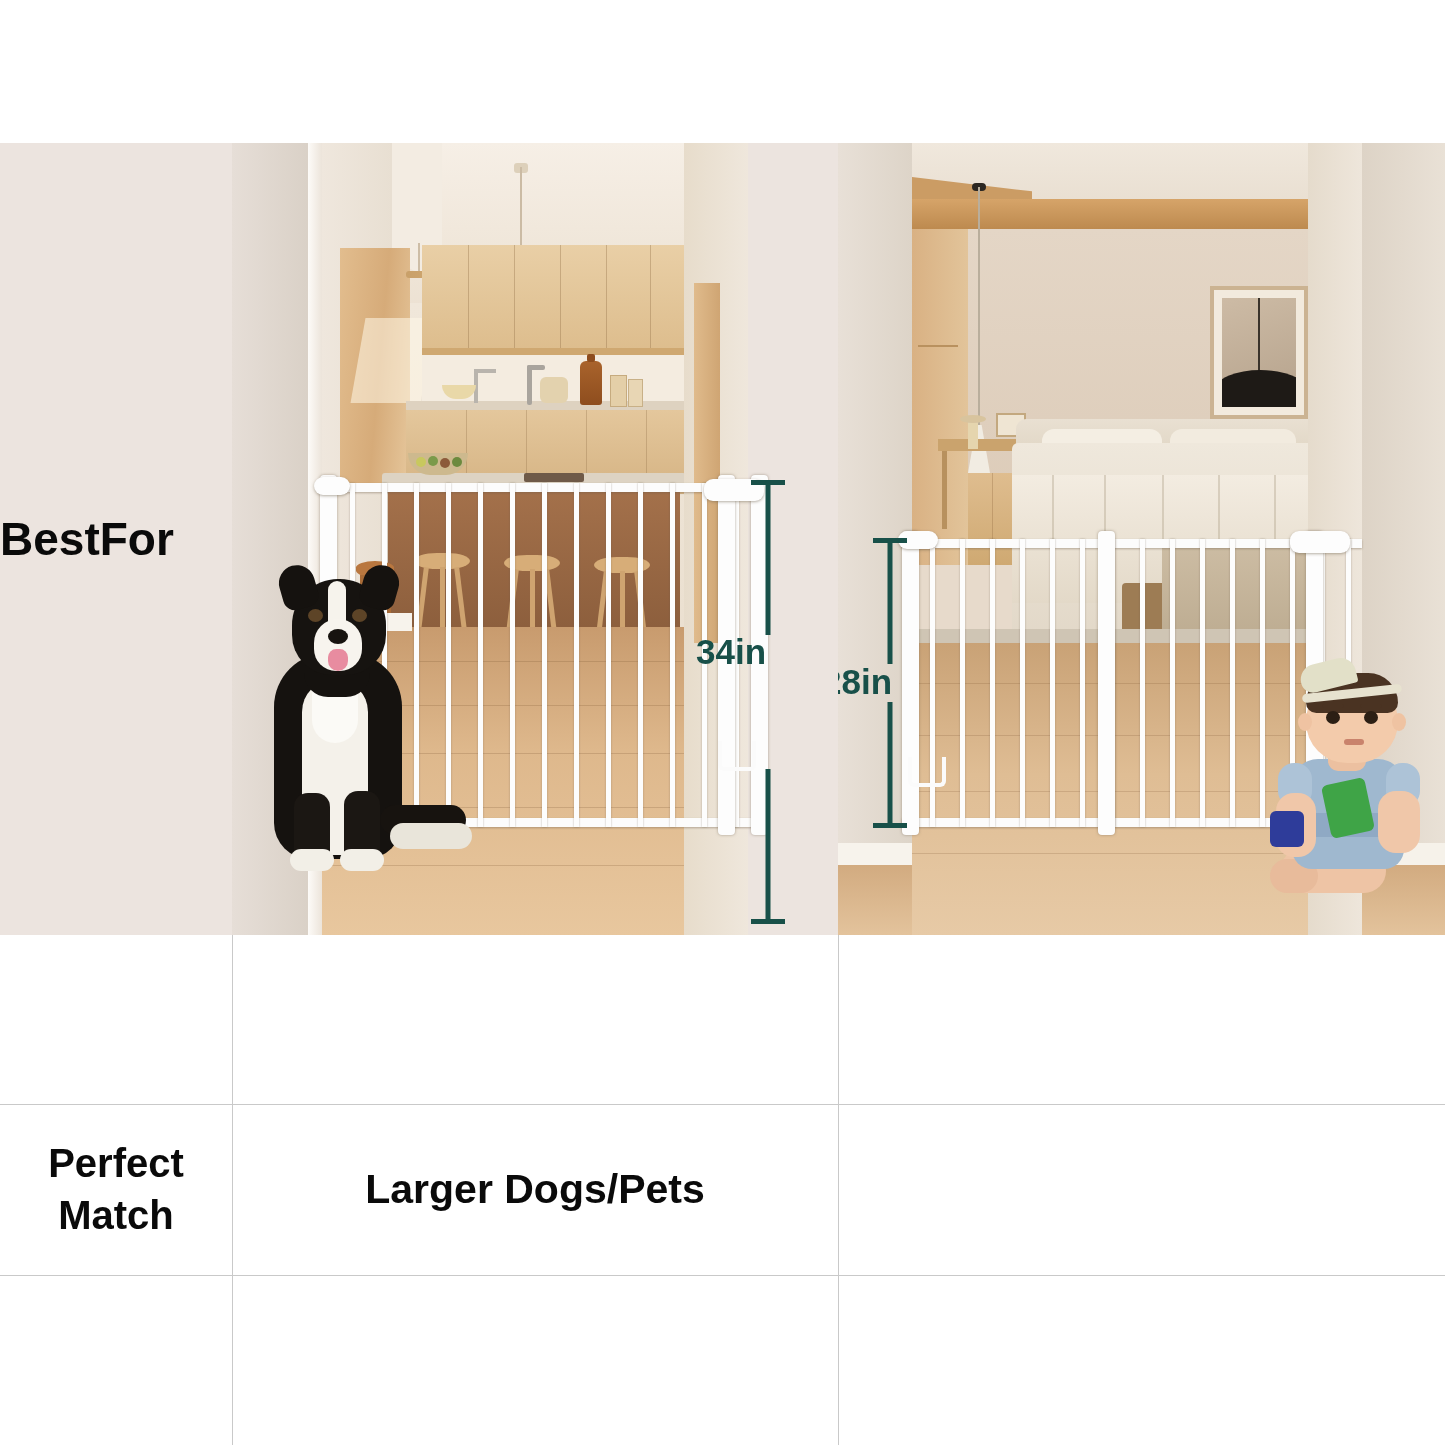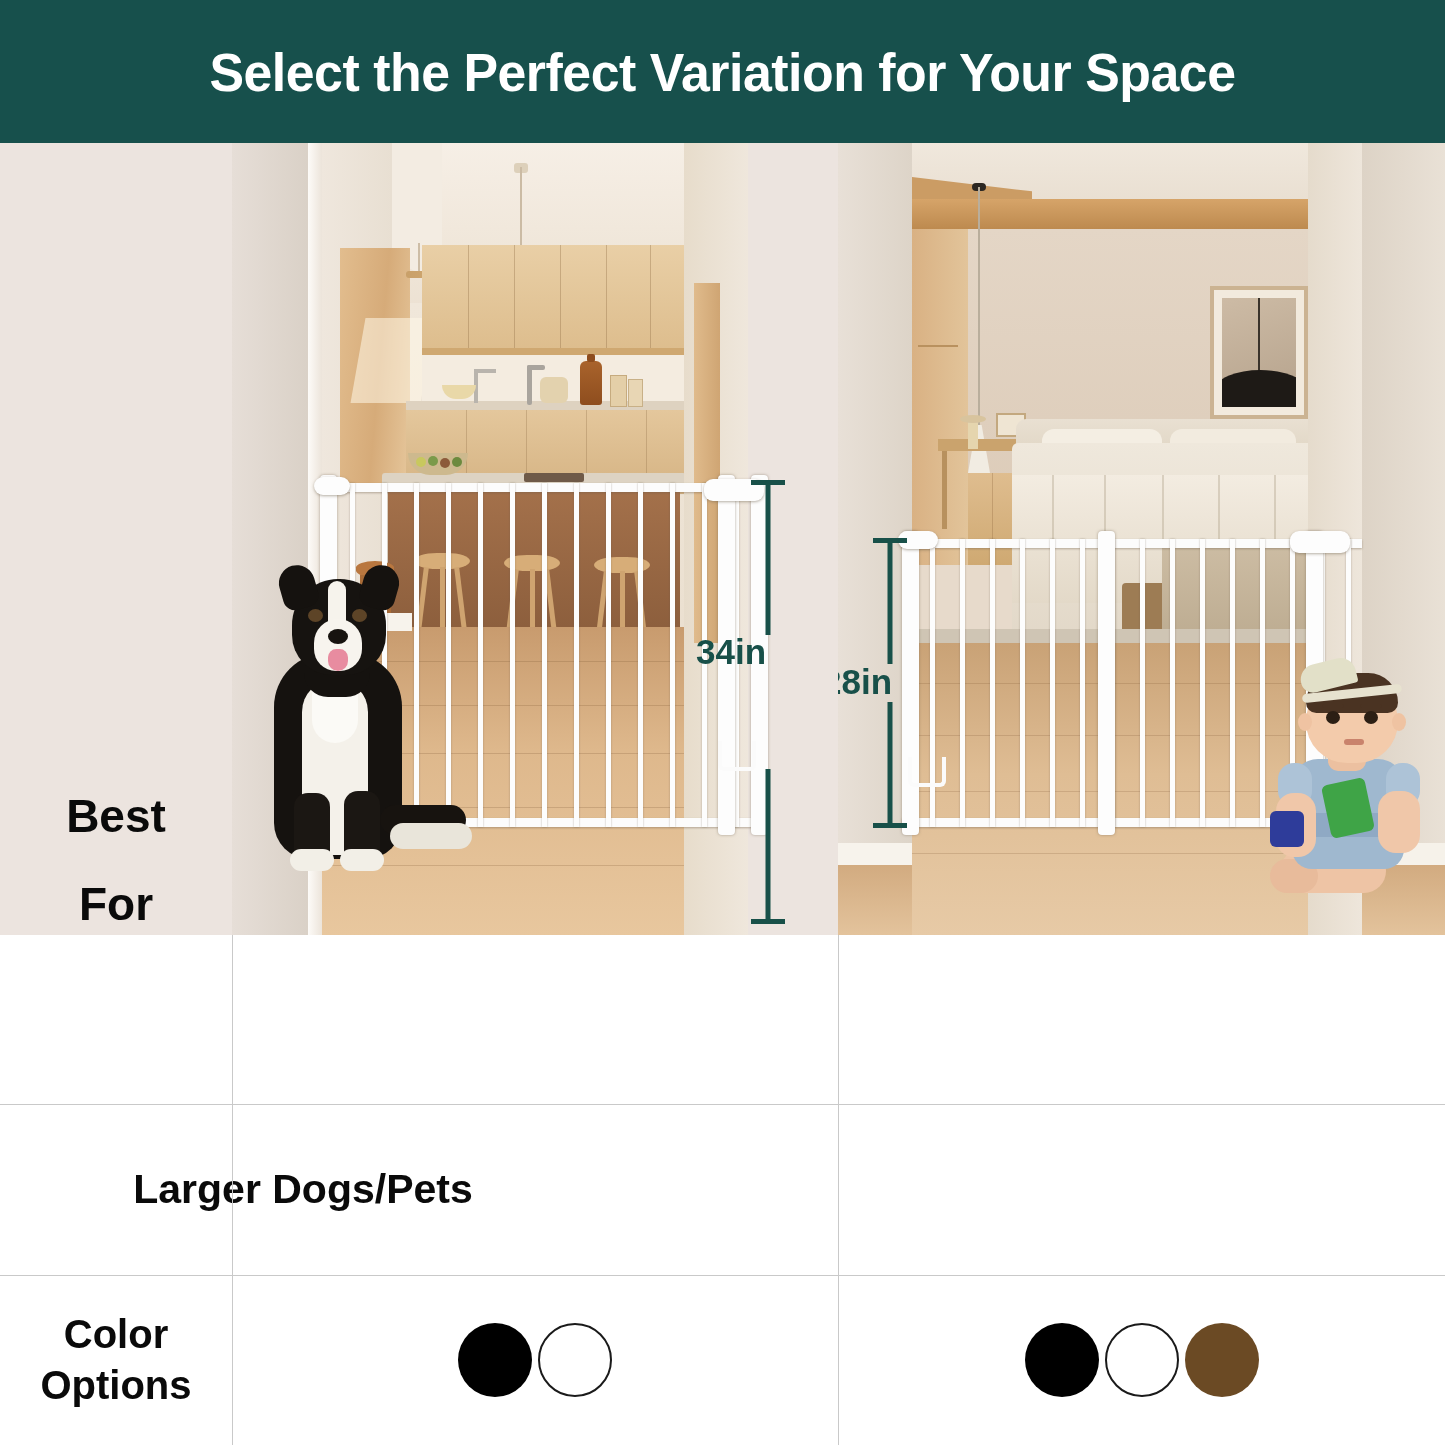--- a/index.html
+++ b/index.html
@@ -9,21 +9,21 @@
   
   .header{position:absolute;left:0;top:0;width:1445px;height:143px;background:#17504c;
           display:flex;align-items:center;justify-content:center;}
   .header-title{color:#ffffff;font-size:54px;font-weight:bold;letter-spacing:-0.5px;
                 font-family:"Liberation Sans","DejaVu Sans",sans-serif;
                 transform:scaleX(0.96);white-space:nowrap;}
 
   
   .hero{position:absolute;left:0;top:143px;width:1445px;height:792px;overflow:hidden;background:#ece4df;}
   .hero-label{position:absolute;left:0;top:0;width:232px;height:792px;background:#ece4df;
-              display:flex;flex-direction:column;align-items:center;justify-content:flex-end;z-index:40;gap:28px;}
+              display:flex;flex-direction:row;align-items:center;justify-content:flex-start;z-index:40;}
   .hero-label span{font-size:46px;font-weight:bold;color:#0a0a0a;line-height:1.32;text-align:center;}
 
   
   .scene{position:absolute;top:0;height:792px;overflow:hidden;}
   .sceneL{left:232px;width:606px;}
   .sceneR{left:838px;width:607px;}
 
   
   .k-wallL{position:absolute;left:0;top:0;width:80px;height:792px;background:linear-gradient(90deg,#e6ded7,#d9d0c6);}
   .k-jamb{position:absolute;left:76px;top:0;width:14px;height:792px;background:linear-gradient(90deg,#fdfbf8,#ece4da);}
@@ -174,23 +174,20 @@
   .hline{position:absolute;left:0;width:1445px;height:1px;background:#c9c9c9;}
   .swatches{display:flex;align-items:center;justify-content:center;gap:6px;}
   .sw{width:74px;height:74px;border-radius:50%;}
   .sw-outline{border:2px solid #1a1a1a;box-sizing:border-box;}
 </style>
 </head>
 <body>
 
 <div class="page">
 
-  <div class="header">
-    <div class="header-title">Select the Perfect Variation for Your Space</div>
-  </div>
 
   <div class="hero">
 
     <div class="hero-label">
       <span>Best</span>
       <span>For</span>
     </div>
 
     <div class="scene sceneL">
       <div class="k-wallL"></div>
@@ -492,46 +489,31 @@
         <div class="capB"></div>
         <div class="lbl" style="left:-32px;top:124px">28in</div>
       </div>
     </div>
   </div>
 
   <div class="tbl">
 
 
     <div class="trow" style="top:169px;height:171px">
+      <div class="cell c0" style="height:171px">
+        <div class="rowlabel">
+          <div>Perfect</div>
+          <div>Match</div>
+        </div>
+      </div>
       <div class="cell c1" style="height:171px">
         <span class="rowval">Larger Dogs/Pets</span>
       </div>
     </div>
 
-    <div class="trow" style="top:340px;height:170px">
-      <div class="cell c0" style="height:170px">
-        <div class="rowlabel">
-          <div>Color</div>
-          <div>Options</div>
-        </div>
-      </div>
-      <div class="cell c1" style="height:170px">
-        <div class="swatches">
-          <div class="sw" style="background:#000000"></div>
-          <div class="sw sw-outline" style="background:#ffffff"></div>
-        </div>
-      </div>
-      <div class="cell c2" style="height:170px">
-        <div class="swatches">
-          <div class="sw" style="background:#000000"></div>
-          <div class="sw sw-outline" style="background:#ffffff"></div>
-          <div class="sw" style="background:#6b4a24"></div>
-        </div>
-      </div>
-    </div>
 
     <div class="vline" style="left:232px;height:510px"></div>
     <div class="vline" style="left:838px;height:510px"></div>
     <div class="hline" style="top:169px"></div>
     <div class="hline" style="top:340px"></div>
   </div>
 
 </div>
 
 </body></html>

